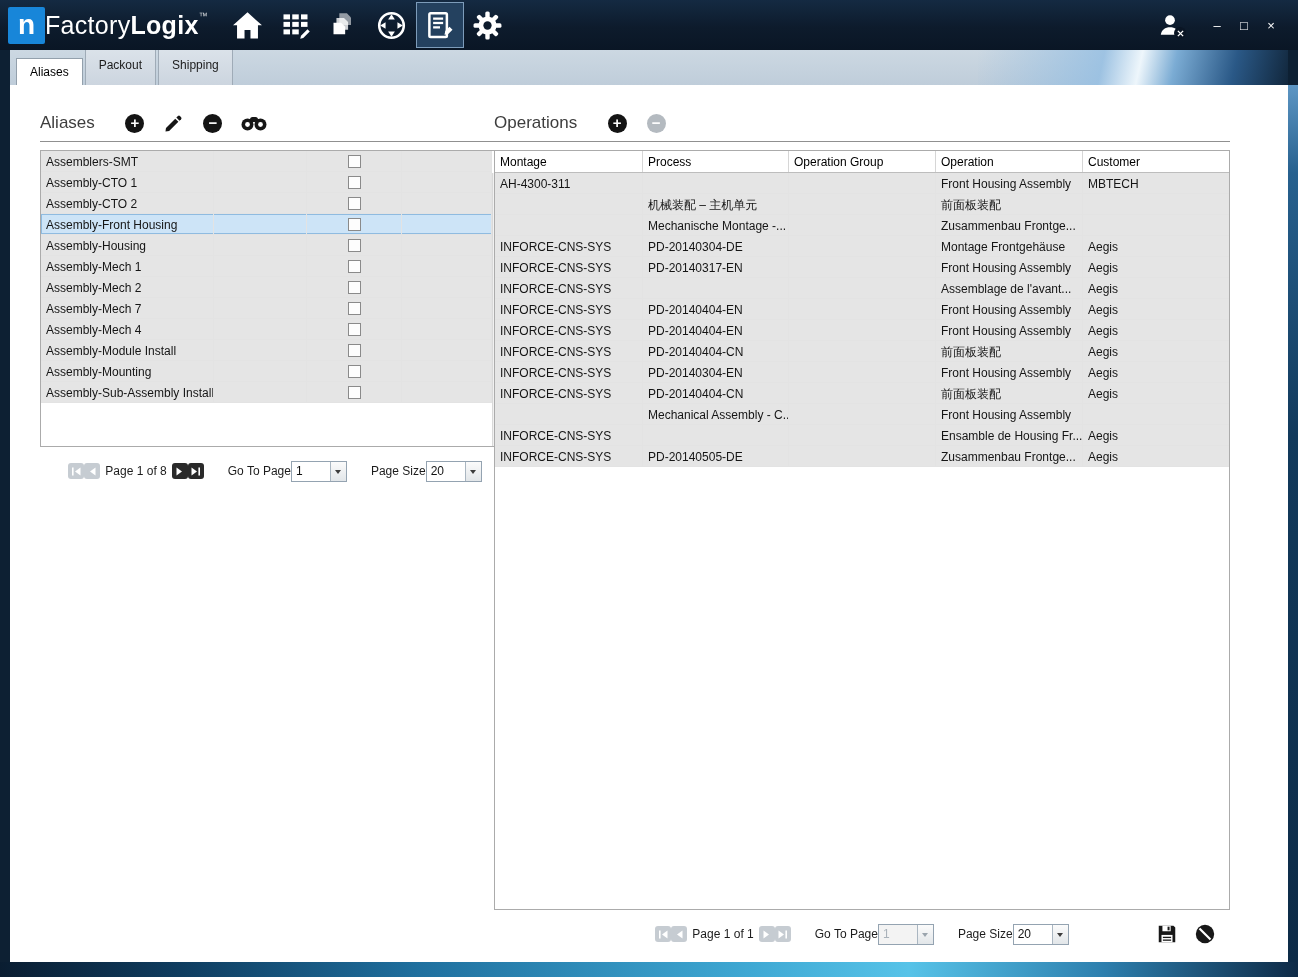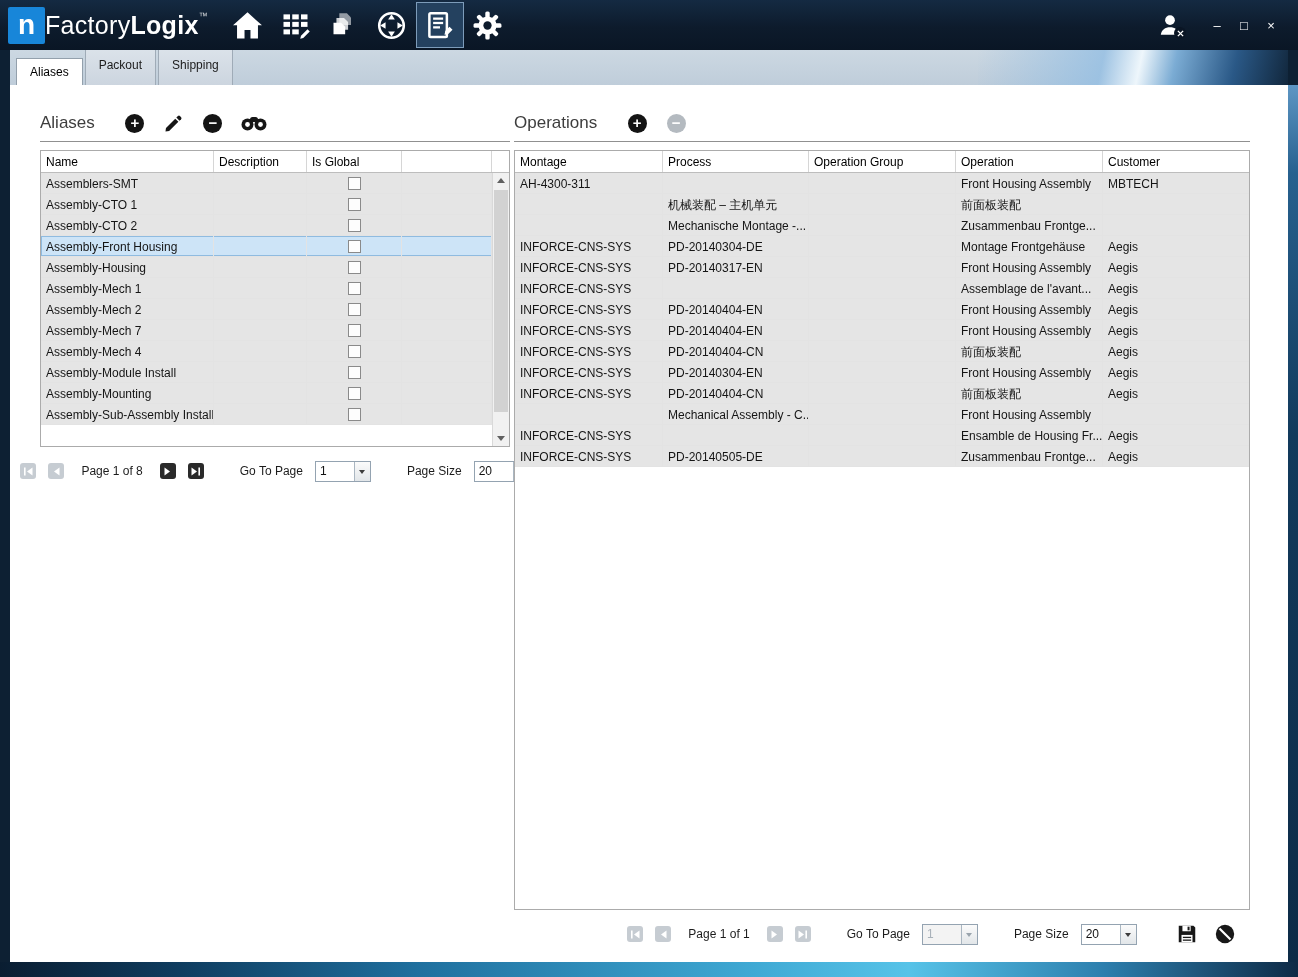--- a/index.html
+++ b/index.html
@@ -38,21 +38,21 @@
   
   .content{position:absolute;top:85px;left:10px;width:1278px;height:877px;background:#fff}
   .edge-right{position:absolute;top:85px;right:0;width:10px;height:877px;
     background:linear-gradient(180deg,#5d96c4 0%,#27618f 10%,#123a5c 40%,#0d2b47 100%)}
   .bottomband{position:absolute;left:0;bottom:0;width:1298px;height:15px;
     background:linear-gradient(90deg,#0a1d31 0%,#0f3d60 14%,#1f6f9e 32%,#3fa9d4 58%,#57c3e8 70%,#2d7fae 85%,#0e2a46 100%)}
 
   
   .panel{position:absolute;top:23px}
   .p-aliases{left:30px;width:470px}
-  .p-ops{left:504px;width:736px}
+  .p-ops{left:484px;width:736px}
   .phead{display:flex;align-items:center;height:30px;gap:17px}
   .ptitle{font-size:17px;color:#3d3d3d;margin-right:12px}
   .psep{border-top:1px solid #909090;margin-top:3px}
   .iconbtn{display:grid;place-items:center;width:22px;height:22px;cursor:pointer}
   .cbtn{width:19px;height:19px;border-radius:50%;background:#141414;color:#fff;display:grid;
     place-items:center;font-size:15px;font-weight:bold;line-height:0}
   .cbtn.disabled{background:#b4bac0}
   .plus::before{content:"+"}
   .minus::before{content:"\2212"}
 
@@ -77,21 +77,21 @@
   .vscroll{position:absolute;top:22px;right:0;width:17px;bottom:0;background:#f1f1f1;border-left:1px solid #d9d9d9}
   .sarr{position:absolute;left:0;width:16px;height:15px;display:grid;place-items:center;cursor:pointer}
   .sarr.up{top:0}.sarr.down{bottom:0}
   .sarr::before{content:"";border-left:4px solid transparent;border-right:4px solid transparent}
   .sarr.up::before{border-bottom:5px solid #606060}
   .sarr.down::before{border-top:5px solid #606060}
   .sthumb{position:absolute;left:1px;top:17px;width:14px;height:222px;background:#d2d2d2;cursor:grab}
 
   
   .pager{display:flex;align-items:center;justify-content:center;margin-top:12px;font-size:12px;
-    color:#1c1c1c;gap:12px;position:relative;height:24px}
+    color:#1c1c1c;gap:0;position:relative;height:24px}
   .pbtn{flex:none;width:16px;height:16px;border-radius:3px;background:#2a2a2a;display:grid;place-items:center;cursor:pointer}
   .pbtn.disabled{background:#c6ccd2;cursor:default}
   .ptext{margin:0 5px;white-space:nowrap}
   .plabel{margin-left:24px;white-space:nowrap}
   .combo{display:flex;height:21px;border:1px solid #94a3b1;background:#fff;cursor:pointer}
   .combo .cv{width:38px;padding:2.5px 4px;font-size:12px;color:#111;overflow:hidden}
   .combo .ca{width:16px;border-left:1px solid #aab6c1;background:linear-gradient(#fbfbfb,#e2e6e9);display:grid;place-items:center}
   .combo .ca::before{content:"";border:3.5px solid transparent;border-top:4.5px solid #3c3c3c;transform:translateY(2px)}
   .combo.disabled{background:#f3f3f3}
   .combo.disabled .cv{color:#a9b2ba}
@@ -222,27 +222,20 @@
               <rect x="9" y="1" width="8" height="5" rx="2.5"></rect>
             </g>
           <circle cx="6.5" cy="8.5" r="2.4" fill="#fff"></circle>
             <circle cx="19.5" cy="8.5" r="2.4" fill="#fff"></circle>
         </svg>
       </span>
     </div>
     <div class="psep"></div>
 
     <div class="datatable dt-aliases">
-      <div class="thead">
-        <div class="th a-c1">Name</div>
-        <div class="th a-c2">Description</div>
-        <div class="th a-c3">Is Global</div>
-        <div class="th a-c4"></div>
-        <div class="th spacer"></div>
-      </div>
       <div class="rows" style="width:451px">
           <div class="arow">
             <div class="cell a-c1">Assemblers-SMT</div>
             <div class="cell a-c2"></div>
             <div class="cell a-c3"><span class="checkbox"></span></div>
             <div class="cell a-c4"></div>
           </div>
           <div class="arow">
             <div class="cell a-c1">Assembly-CTO 1</div>
             <div class="cell a-c2"></div>

